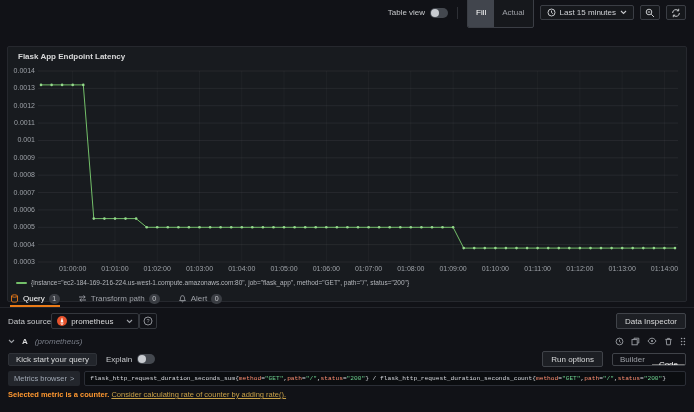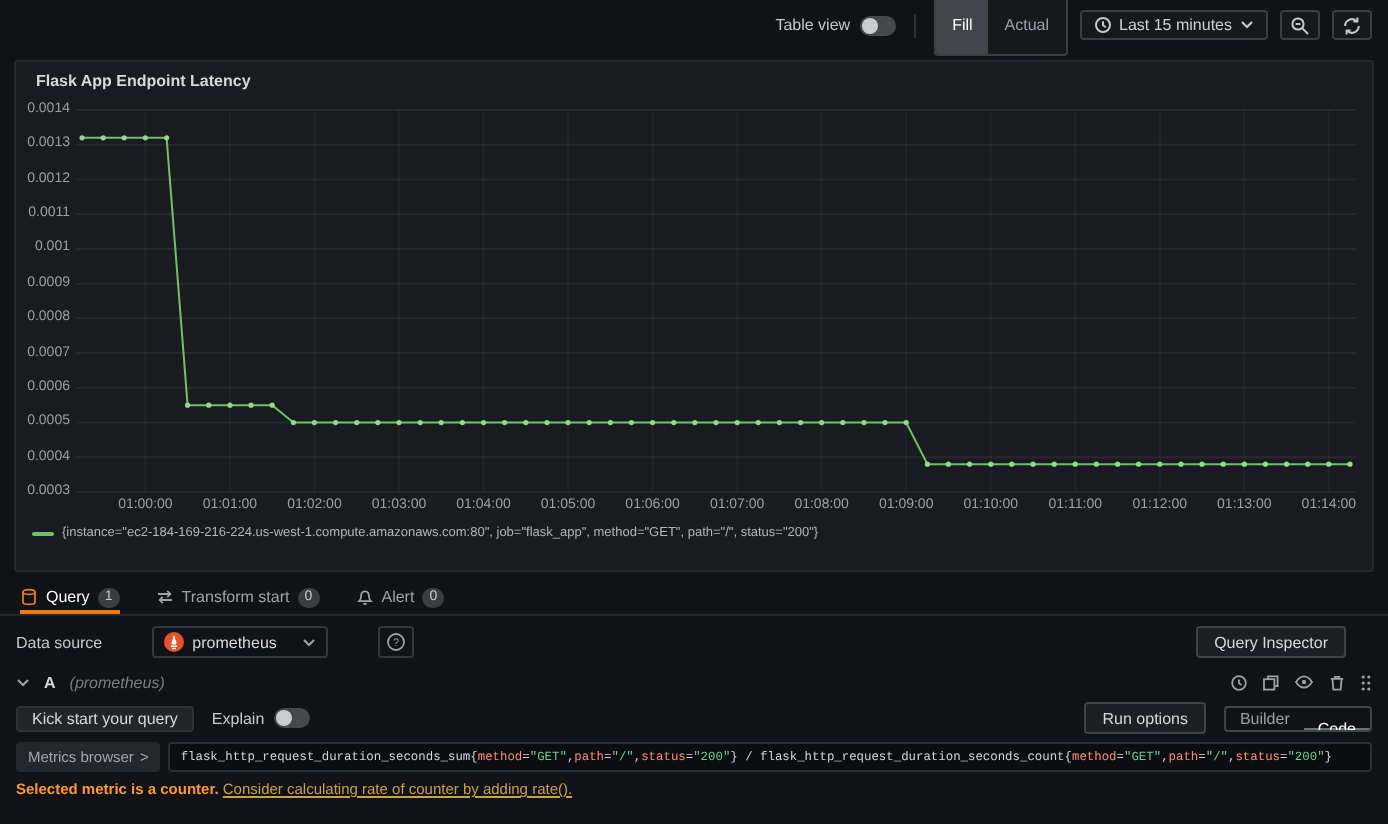--- a/index.html
+++ b/index.html
@@ -15,38 +15,38 @@
   .toggle { width:18px; height:10px; border-radius:5px; background:#44484f; position:relative; cursor:pointer; }
   .toggle::after { content:""; position:absolute; left:1px; top:1px; width:8px; height:8px; border-radius:50%; background:#c9ccd1; }
   .vsep { width:1px; height:12px; background:#2e3036; margin:0 3px; }
   .seg-group { display:flex; height:30px; border:1px solid #3b3e45; border-radius:2px; overflow:hidden; background:#16181c; }
   .seg { padding:0 8px; display:flex; align-items:center; font-size:8px; color:#9da0a6; cursor:pointer; }
   .seg.selected { background:#41454d; color:#ffffff; }
   .hbtn { display:flex; align-items:center; gap:4px; height:15px; padding:0 6px; border:1px solid #3b3e45; border-radius:2px; background:#16181c; color:#d0d2d6; font-size:8px; cursor:pointer; }
   .hbtn.sq { padding:0 4px; }
 
   
-  .panel { position:absolute; left:7px; top:30px; width:680px; height:256px; background:#181b1f; border:1px solid #26282e; border-radius:2px; }
+  .panel { position:absolute; left:7px; top:46px; width:680px; height:256px; background:#181b1f; border:1px solid #26282e; border-radius:2px; }
   .panel-title { padding:5px 10px 0; font-size:8px; font-weight:bold; color:#d8d9da; }
   .chart-wrap { position:absolute; left:4px; top:17px; width:672px; height:236px; }
   .yticks div { position:absolute; left:0; width:23px; text-align:right; font-size:7px; color:#9ca0a6; }
   .xticks div { position:absolute; top:201px; width:36px; text-align:center; font-size:7px; color:#9ca0a6; }
   .legend { position:absolute; left:4px; top:215px; display:flex; align-items:center; gap:4px; cursor:pointer; }
   .legend .swatch { width:11px; height:2px; border-radius:1px; background:var(--series-green,#73bf69); }
   .legend .ltext { font-size:6.5px; color:#b3b6bb; white-space:nowrap; }
 
   
   .tabs { position:absolute; left:0; right:0; top:290px; height:18px; border-bottom:1px solid #23252b; display:flex; align-items:stretch; gap:18px; padding:0 10px; }
   .tab { display:flex; align-items:center; gap:4px; font-size:8px; color:#9fa2a8; position:relative; cursor:pointer; }
   .tab.active { color:#ffffff; }
   .tab.active::after { content:""; position:absolute; left:0; right:0; bottom:0; height:2px; background:var(--accent-orange,#eb7b18); }
   .badge { min-width:11px; height:10px; border-radius:5px; background:#3a3d43; color:#c7c9cc; font-size:7px; display:flex; align-items:center; justify-content:center; padding:0 3px; }
 
   
-  .dsrow { position:absolute; left:8px; right:21px; top:311px; height:20px; display:flex; align-items:center; gap:25px; }
+  .dsrow { position:absolute; left:8px; right:8px; top:311px; height:20px; display:flex; align-items:center; gap:0; }
   .dsrow .lbl { font-size:8px; color:#c7c9cc; }
   .ds-select { width:88px; height:16px; background:#111217; border:1px solid #34373d; border-radius:2px; display:flex; align-items:center; gap:4px; padding:0 5px; font-size:8px; color:#d8d9da; cursor:pointer; }
   .ds-select .grow { flex:1; }
   .ds-help { width:18px; height:16px; border:1px solid #34373d; border-radius:2px; display:flex; align-items:center; justify-content:center; background:#111217; cursor:pointer; }
   .qopts { display:flex; align-items:center; gap:7px; font-size:8px; }
   .qopts .qo-link { color:var(--link-blue,#6e9fff); font-weight:bold; cursor:pointer; }
   .qopts .dim { color:#9da0a6; }
   .spacer { flex:1; }
   .btn-secondary { height:16px; padding:0 8px; border:1px solid #404349; border-radius:2px; background:#1d1f24; color:#d8d9da; font-size:8px; display:flex; align-items:center; cursor:pointer; }
 
@@ -262,21 +262,21 @@
     <span>Query</span>
     <span class="badge">1</span>
   </div>
   <div class="tab">
     <span class="icon">
       <svg width="9" height="9" viewBox="0 0 9 9">
           <path d="M1 3h6M5.6 1.4L7.2 3 5.6 4.6" fill="none" stroke="#9fa2a8" stroke-width="0.9"></path>
           <path d="M8 6H2M3.4 4.4L1.8 6l1.6 1.6" fill="none" stroke="#9fa2a8" stroke-width="0.9"></path>
         </svg>
     </span>
-    <span>Transform start</span>
+    <span>Transform path</span>
     <span class="badge">0</span>
   </div>
   <div class="tab">
     <span class="icon">
       <svg width="9" height="9" viewBox="0 0 9 9">
           <path d="M1.6 6.6h5.8C6.8 6 6.5 5.5 6.5 4.3 6.5 2.7 5.7 1.7 4.5 1.7S2.5 2.7 2.5 4.3c0 1.2-.3 1.7-.9 2.3z" fill="none" stroke="#9fa2a8" stroke-width="0.9"></path>
           <path d="M3.8 7.6a.8.8 0 0 0 1.4 0" fill="none" stroke="#9fa2a8" stroke-width="0.9"></path>
         </svg>
     </span>
     <span>Alert</span>
@@ -304,21 +304,21 @@
   </div>
   <div class="ds-help">
     <span class="icon">
       <svg width="10" height="10" viewBox="0 0 10 10">
           <circle cx="5" cy="5" r="4" fill="none" stroke="#9da0a6" stroke-width="0.9"></circle>
           <text x="5" y="7" font-size="5.5" fill="#9da0a6" text-anchor="middle" font-family="Liberation Sans, sans-serif">?</text>
         </svg>
     </span>
   </div>
   <span class="spacer"></span>
-  <div class="btn-secondary">Query Inspector</div>
+  <div class="btn-secondary">Data Inspector</div>
 </div>
 
 <div class="qcard">
   <div class="qrow-header">
     <span class="icon">
       <svg width="7" height="5" viewBox="0 0 7 5">
           <path d="M1 1l2.5 2.5L6 1" fill="none" stroke="#9da0a6" stroke-width="1.1"></path>
         </svg>
     </span>
     <span class="refid">A</span>

